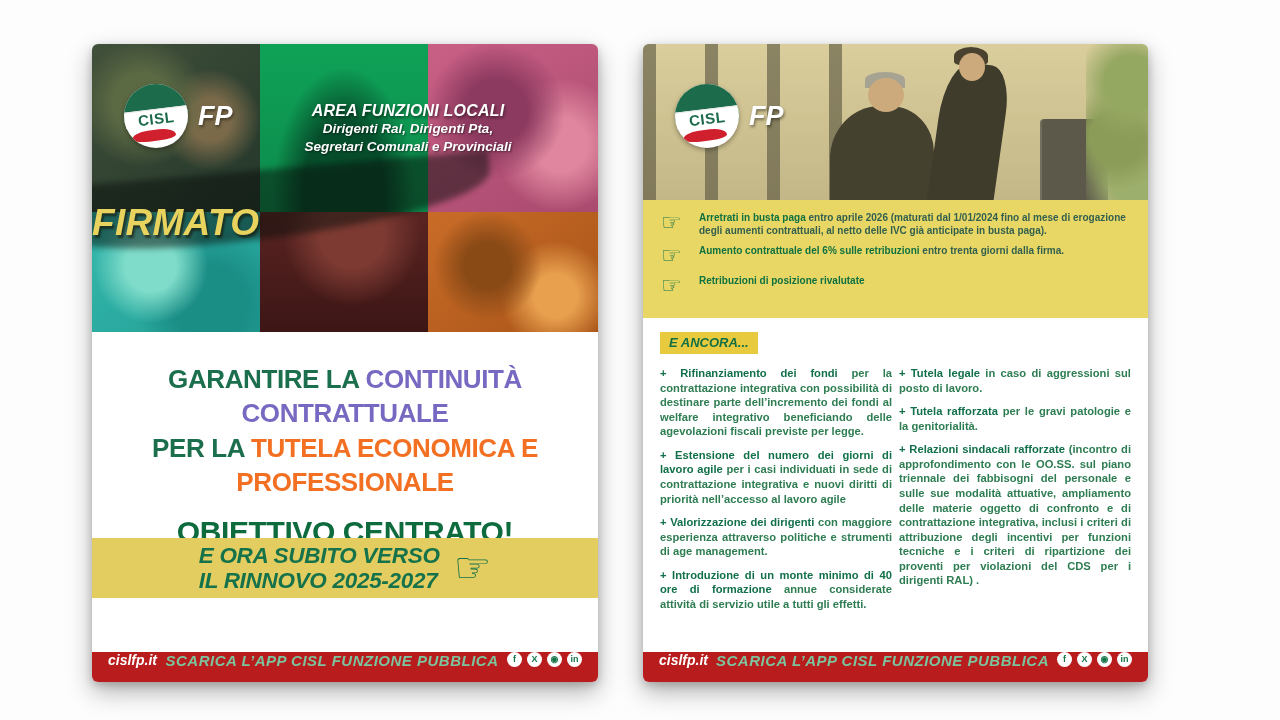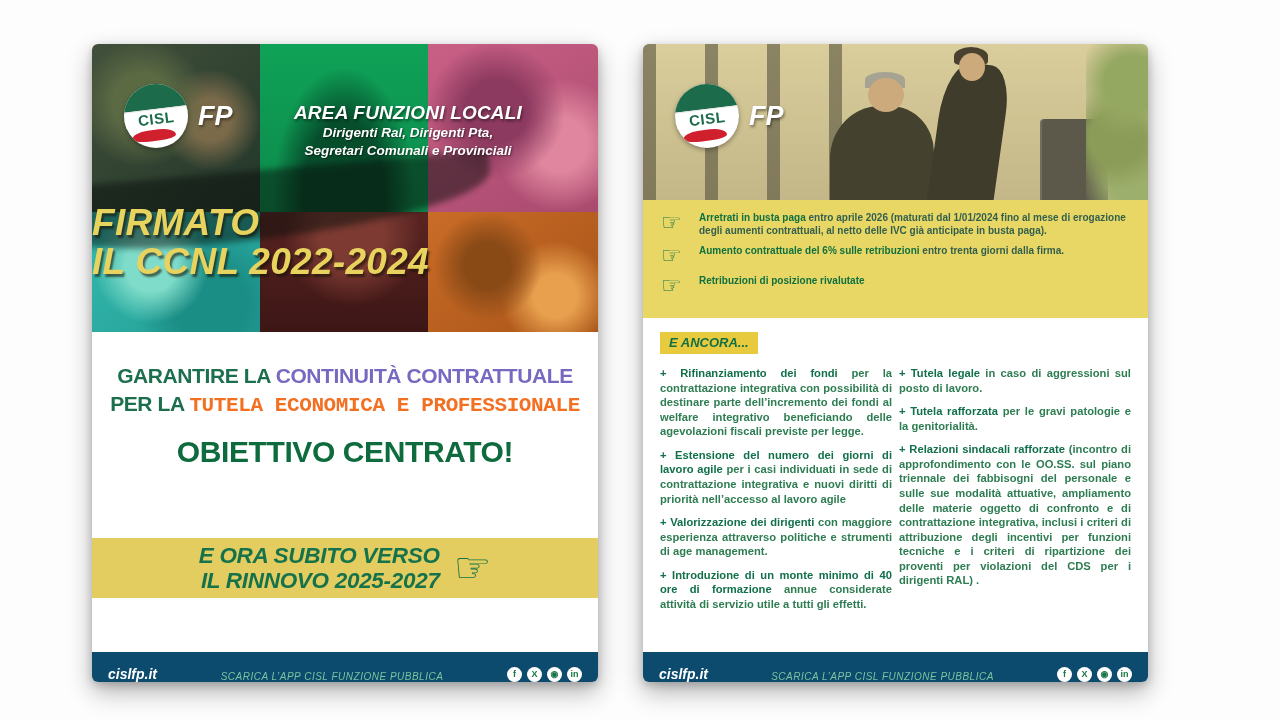--- a/index.html
+++ b/index.html
@@ -29,45 +29,45 @@
                  box-shadow:0 2px 5px rgba(0,0,0,0.35); }
   .lc-green { position:absolute; top:0; left:0; right:0; height:60%; background:#1c6b4a; }
   .lc-band  { position:absolute; left:-8px; right:-8px; top:25px; height:17px; background:#ffffff; transform:rotate(-7deg);
               display:flex; align-items:center; justify-content:center; border-top:1px solid #e8e8e8; }
   .lc-band span { color:#1c6b4a; font-weight:800; font-size:15px; letter-spacing:0.5px; }
   .lc-red { position:absolute; left:8px; right:12px; bottom:7px; height:11px; background:#d0202e;
             border-radius:60% 60% 60% 60% / 100% 100% 60% 60%; transform:rotate(-7deg); }
   .logo-fp { color:#ffffff; font-weight:800; font-style:italic; font-size:27px; text-shadow:1px 2px 3px rgba(0,0,0,0.45); }
 
   .header-text { position:absolute; left:148px; top:58px; width:336px; text-align:center; color:#ffffff; font-style:italic; z-index:4; }
-  .ht-title { font-size:19px; font-weight:800; letter-spacing:0.2px; text-shadow:1px 2px 3px rgba(0,0,0,0.5); }
+  .ht-title { font-size:16px; font-weight:800; letter-spacing:0.2px; text-shadow:1px 2px 3px rgba(0,0,0,0.5); }
   .ht-sub { font-size:13.5px; font-weight:700; line-height:1.3; text-shadow:1px 1px 2px rgba(0,0,0,0.5); }
 
   .firmato { position:absolute; left:0; right:0; top:160px; text-align:left; z-index:4;
              color:#e9d35f; font-style:italic; font-weight:800; font-size:37px; line-height:1.05;
              letter-spacing:0.3px; text-shadow:2px 3px 2px rgba(25,20,5,0.6); }
 
   
   .message { position:absolute; top:288px; left:0; right:0; text-align:center; padding-top:30px; }
-  .msg-line { font-weight:800; font-size:21px; line-height:1.32; color:#1c6f4d; letter-spacing:-0.4px; }
+  .msg-line { font-weight:800; font-size:26px; line-height:1.32; color:#1c6f4d; letter-spacing:-0.4px; }
   .hl-purple { color:#7769c1; }
-  .hl-orange { color:#f37022;font-family:Liberation Mono, monospace; }
+  .hl-orange { color:#f37022; }
   .objective { margin-top:16px; font-size:30px; font-weight:800; color:#0e6b3e; letter-spacing:-0.4px; }
 
   .band-left { position:absolute; top:494px; left:0; right:0; height:60px; background:#e4cd60;
                display:flex; align-items:center; justify-content:center; }
-  .band-text { text-align:right; color:#15724a; font-weight:800; font-style:italic; font-size:22.5px;
+  .band-text { text-align:left; color:#15724a; font-weight:800; font-style:italic; font-size:22.5px;
                line-height:1.12; letter-spacing:-0.3px; }
   .hand-big { font-size:42px; color:#15724a; margin-left:14px; line-height:1; }
 
   
-  .pfooter { position:absolute; left:0; right:0; bottom:0; height:30px; background:#0c4a6e;
-             display:flex; align-items:flex-end; padding:0 16px; }
+  .pfooter { position:absolute; left:0; right:0; bottom:0; height:30px; background:#b91c1c;
+             display:flex; align-items:flex-start; padding:0 16px; }
   .site { color:#ffffff; font-weight:800; font-style:italic; font-size:14px; }
-  .app  { flex:1; text-align:center; color:#7cc39e; font-weight:400; font-style:italic; font-size:10px; letter-spacing:0.5px; }
+  .app  { flex:1; text-align:center; color:#7cc39e; font-weight:700; font-style:italic; font-size:15px; letter-spacing:0.5px; }
   .socials { display:flex; gap:5px; }
   .soc { width:15px; height:15px; border-radius:50%; background:#ffffff; color:#177448; font-size:9px; font-weight:800;
          display:flex; align-items:center; justify-content:center; line-height:1; }
 
   
   .photo { position:relative; height:156px; background:linear-gradient(180deg,#d8cda2,#bdb189); overflow:hidden; }
   .blinds { position:absolute; left:0; top:0; width:48%; height:100%;
             background:repeating-linear-gradient(90deg, rgba(45,45,38,0.55) 0 13px, rgba(0,0,0,0) 13px 62px); }
   .fig-man { position:absolute; left:37%; top:40%; width:104px; height:110px; background:#26251f; border-radius:48% 42% 8% 8%; }
   .head-man { position:absolute; left:44.5%; top:22%; width:36px; height:34px; background:#c8a37b; border-radius:50%; }
@@ -126,21 +126,20 @@
       </div>
 
       <div class="header-text">
         <div class="ht-title">AREA FUNZIONI LOCALI</div>
         <div class="ht-sub">Dirigenti Ral, Dirigenti Pta,</div>
         <div class="ht-sub">Segretari Comunali e Provinciali</div>
       </div>
 
       <div class="firmato">
         <div>FIRMATO</div>
-        <div>IL CCNL 2022-2024</div>
       </div>
     </div>
 
     <div class="message">
       <div class="msg-line"><span>GARANTIRE LA </span><span class="hl-purple">CONTINUITÀ CONTRATTUALE</span></div>
       <div class="msg-line"><span>PER LA </span><span class="hl-orange">TUTELA ECONOMICA E PROFESSIONALE</span></div>
       <div class="objective">OBIETTIVO CENTRATO!</div>
     </div>
 
     <div class="band-left">

